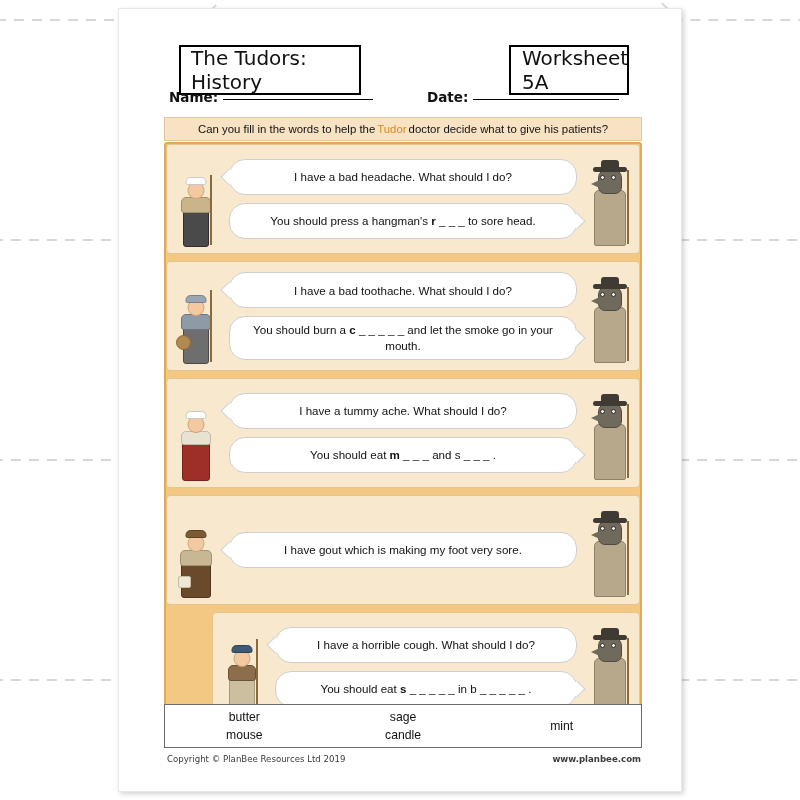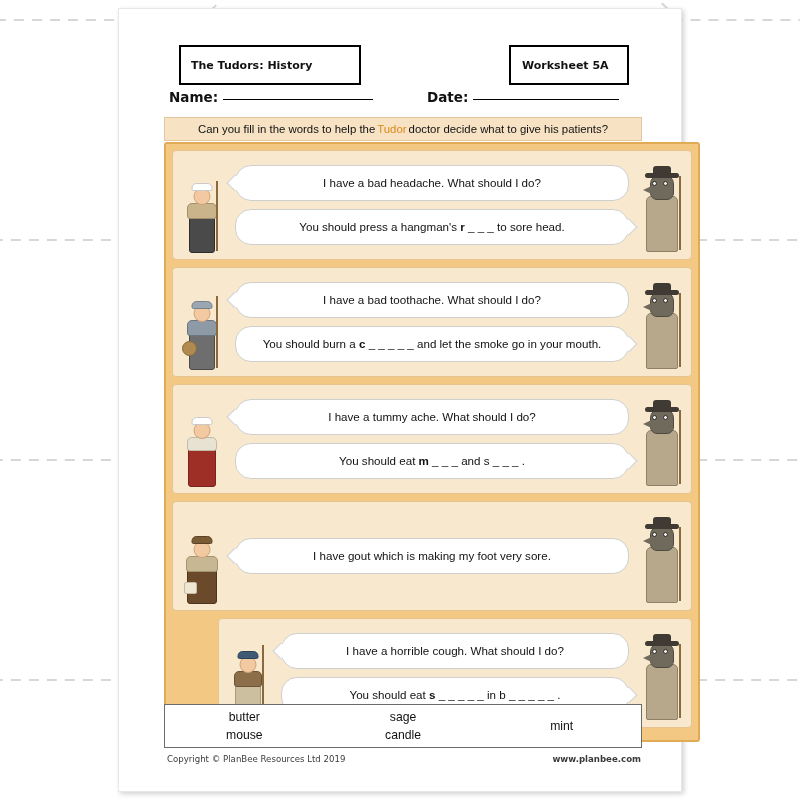--- a/index.html
+++ b/index.html
@@ -27,25 +27,25 @@
     background: #ffffff;
     box-shadow: 2px 2px 5px rgba(0,0,0,0.18);
     border: 1px solid #e8e8e8;
   }
 
   
   .hdr-row {
     position: absolute; left: 60px; top: 36px; width: 450px; height: 34px;
   }
   .hdr-box {
-    position: absolute; top: 0; height: 40px;
+    position: absolute; top: 0; height: 50px;
     border: 2px solid #000; background: #fff;
     display: flex; align-items: center;
     font-family: "DejaVu Sans", sans-serif;
-    font-size: 11px; font-weight: 700; color: #111;
+    font-size: 20px; font-weight: 400; color: #111;
   }
   .hdr-title { left: 0px; width: 182px; padding-left: 10px; }
   .hdr-ws { left: 330px; width: 120px; padding-left: 11px; }
 
   .nd-row {
     position: absolute; left: 50px; top: 80px; width: 470px; height: 22px;
     font-size: 13.5px; font-weight: 700; color: #111;
     font-family: "DejaVu Sans", sans-serif;
   }
   .nd-name { position: absolute; left: 0; top: 0; }
@@ -62,25 +62,24 @@
     position: absolute; left: 45px; top: 108px; width: 478px; height: 24px;
     background: #f7e2c4;
     border: 1px solid #e2c79f;
     display: flex; align-items: center; justify-content: center;
     font-size: 11.4px; color: #111;
   }
   .instr .hl { color: #d98a1a; padding: 0 2px; }
 
   
   .panel {
-    position: absolute; left: 45px; top: 133px; width: 536px; height: 600px;
+    position: absolute; left: 45px; top: 133px; width: 478px; height: 600px;
     background: #f3c882;
     border: 2px solid #e0ab55;
     border-radius: 3px;
-    padding: 6px;
   }
 
   .qrow {
     position: relative;
     height: 110px;
     margin-bottom: 7px;
     background: #f8e8cd;
     border: 1.5px solid #e6c391;
     border-radius: 4px;
     display: flex;

